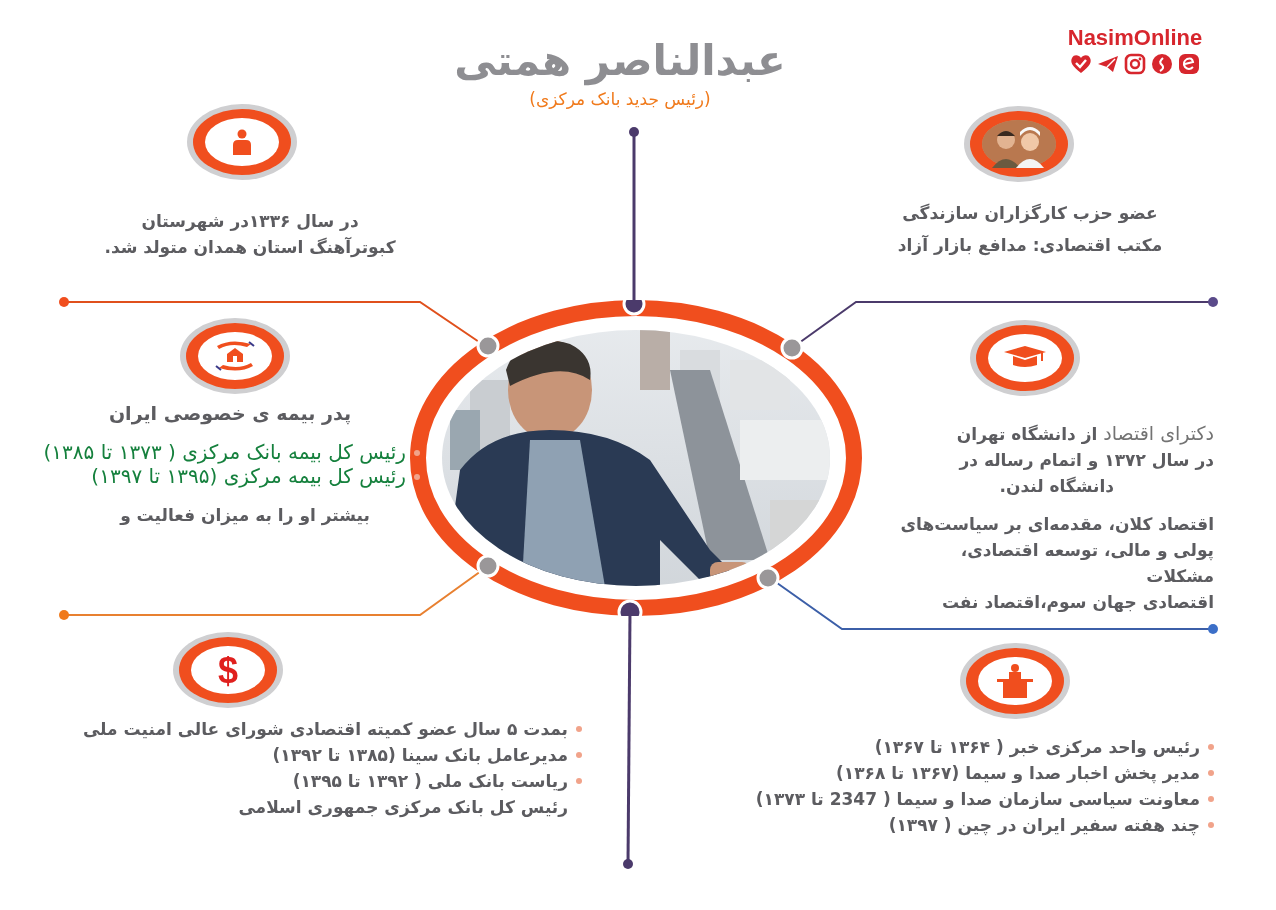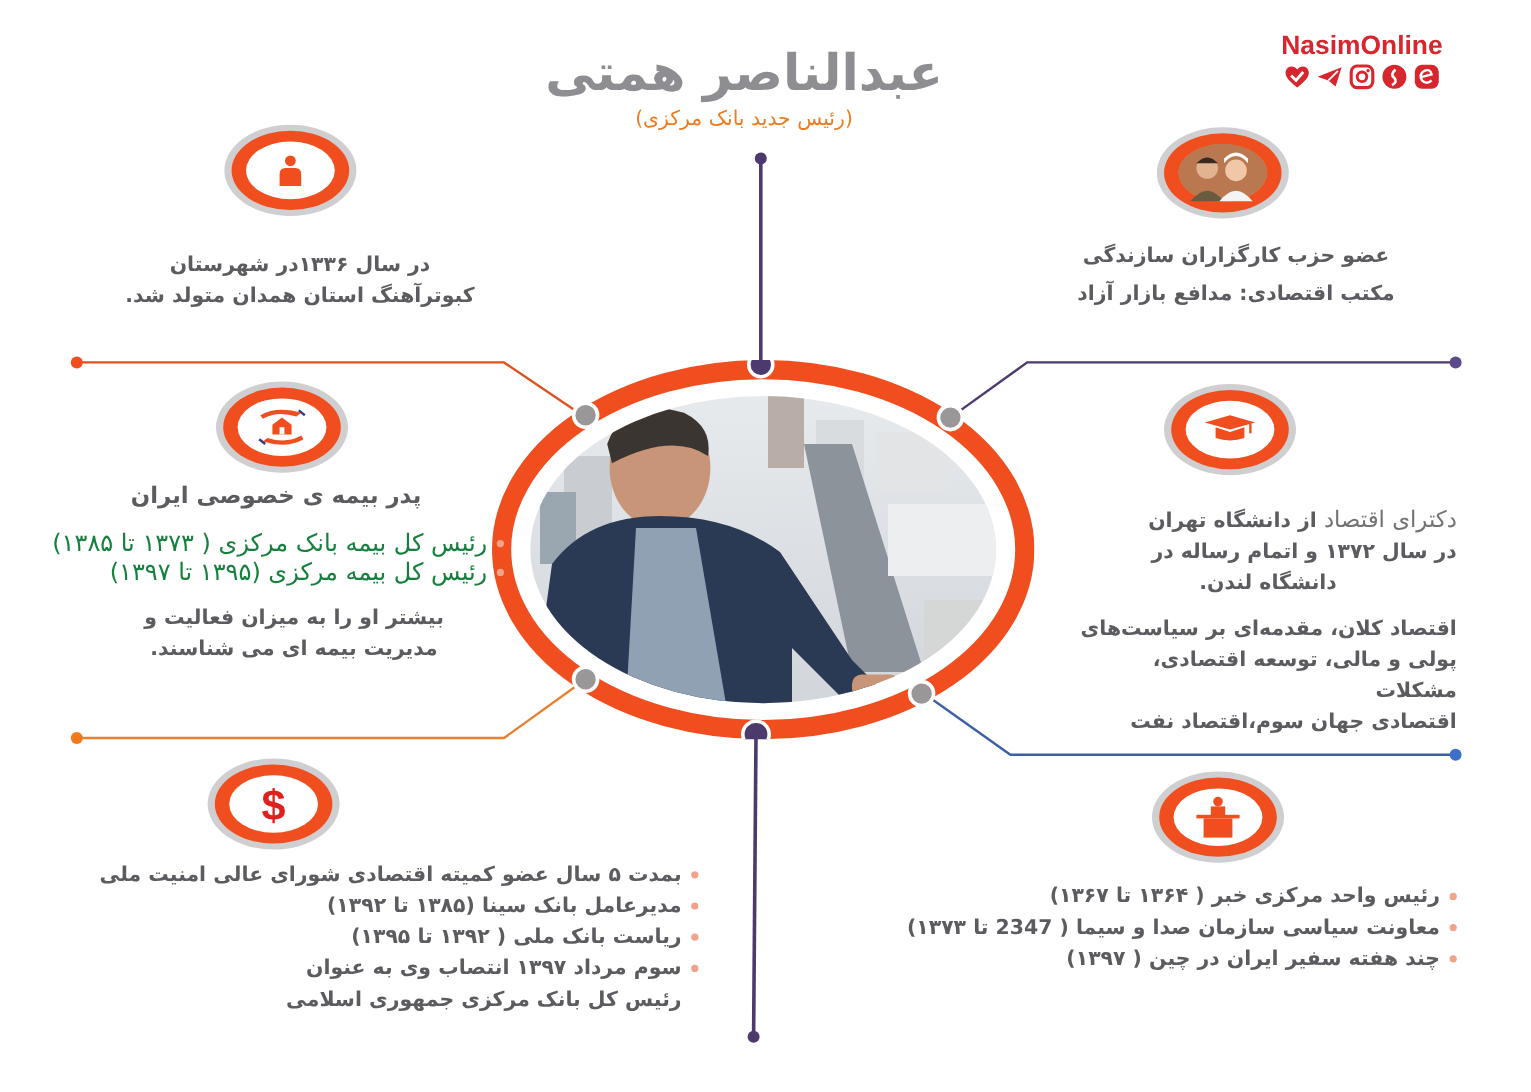--- a/index.html
+++ b/index.html
@@ -212,21 +212,20 @@
     </div>
 </div>
 <div class="abs rtl" style="left:40px;top:402px;width:380px;">
   <div class="heading" style="margin-bottom:16px;">پدر بیمه ی خصوصی ایران</div>
   <ul class="blist para-light" style="text-align:right;">
     <li>رئیس کل بیمه بانک مرکزی ( ۱۳۷۳ تا ۱۳۸۵)</li>
     <li>رئیس کل بیمه مرکزی (۱۳۹۵ تا ۱۳۹۷)</li>
   </ul>
   <div class="para" style="margin-top:14px;padding-left:30px;">
     <div>بیشتر او را به میزان فعالیت و</div>
-    <div>مدیریت بیمه ای می شناسند.</div>
   </div>
 </div>
 
 <div class="abs badge" style="left:970px;top:320px;">
   <div class="badge-inner">
       <div class="badge-core">
     <svg width="46" height="26" viewBox="0 0 46 26">
       <path d="M2,7 L23,1 L44,7 L23,13 Z" fill="#f04e1e"></path>
       <path d="M11,11 L11,20 Q23,24 35,20 L35,11 L23,15 Z" fill="#f04e1e"></path>
       <path d="M40,8 L40,16" stroke="#f04e1e" stroke-width="2"></path>
@@ -252,36 +251,36 @@
       <text x="15" y="33" text-anchor="middle" font-family="Liberation Sans, sans-serif" font-weight="bold" font-size="36" fill="#e0201e">$</text>
     </svg>
   </div>
     </div>
 </div>
 <div class="abs para" style="left:40px;top:716px;width:542px;">
   <ul class="blist" style="text-align:right;">
     <li>بمدت ۵ سال عضو کمیته اقتصادی شورای عالی امنیت ملی</li>
     <li>مدیرعامل بانک سینا (۱۳۸۵ تا ۱۳۹۲)</li>
     <li>ریاست بانک ملی ( ۱۳۹۲ تا ۱۳۹۵)</li>
-    <li>سوم مرداد ۱۳۹۷ انتصاب وی به عنوان</li>
   </ul>
   <div class="nolist" style="direction:rtl;text-align:right;">رئیس کل بانک مرکزی جمهوری اسلامی</div>
 </div>
 
 <div class="abs badge" style="left:960px;top:643px;">
   <div class="badge-inner">
       <div class="badge-core">
     <svg width="44" height="36" viewBox="0 0 44 36">
       <circle cx="22" cy="5" r="4" fill="#f04e1e"></circle>
       <rect x="16" y="9" width="12" height="8" fill="#f04e1e"></rect>
       <rect x="4" y="16" width="36" height="3" fill="#f04e1e"></rect>
       <rect x="10" y="19" width="24" height="16" fill="#f04e1e"></rect>
     </svg>
   </div>
     </div>
 </div>
 <div class="abs para" style="left:700px;top:734px;width:514px;">
   <ul class="blist" style="text-align:right;">
     <li>رئیس واحد مرکزی خبر ( ۱۳۶۴ تا ۱۳۶۷)</li>
+    <li>مدیر پخش اخبار صدا و سیما (۱۳۶۷ تا ۱۳۶۸)</li>
     <li>معاونت سیاسی سازمان صدا و سیما ( 2347 تا ۱۳۷۳)</li>
     <li>چند هفته سفیر ایران در چین ( ۱۳۹۷)</li>
   </ul>
 </div>
 
 </body></html>

